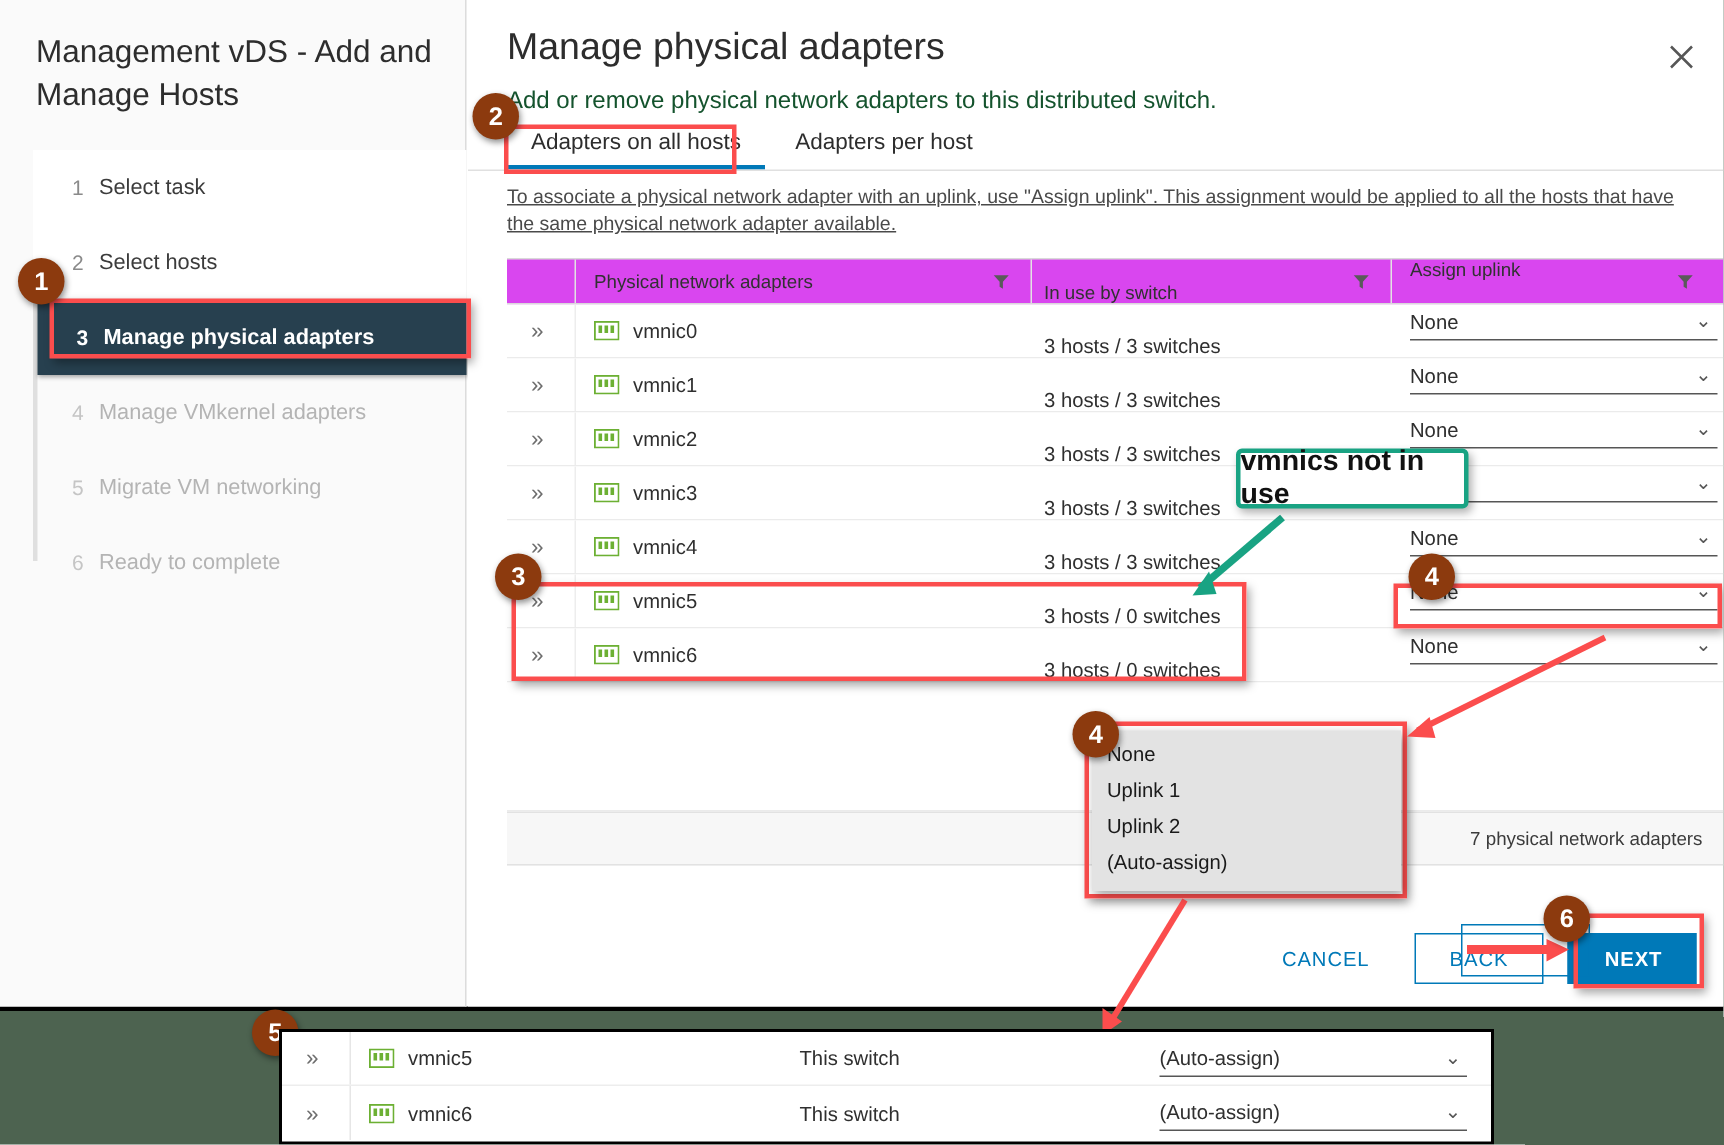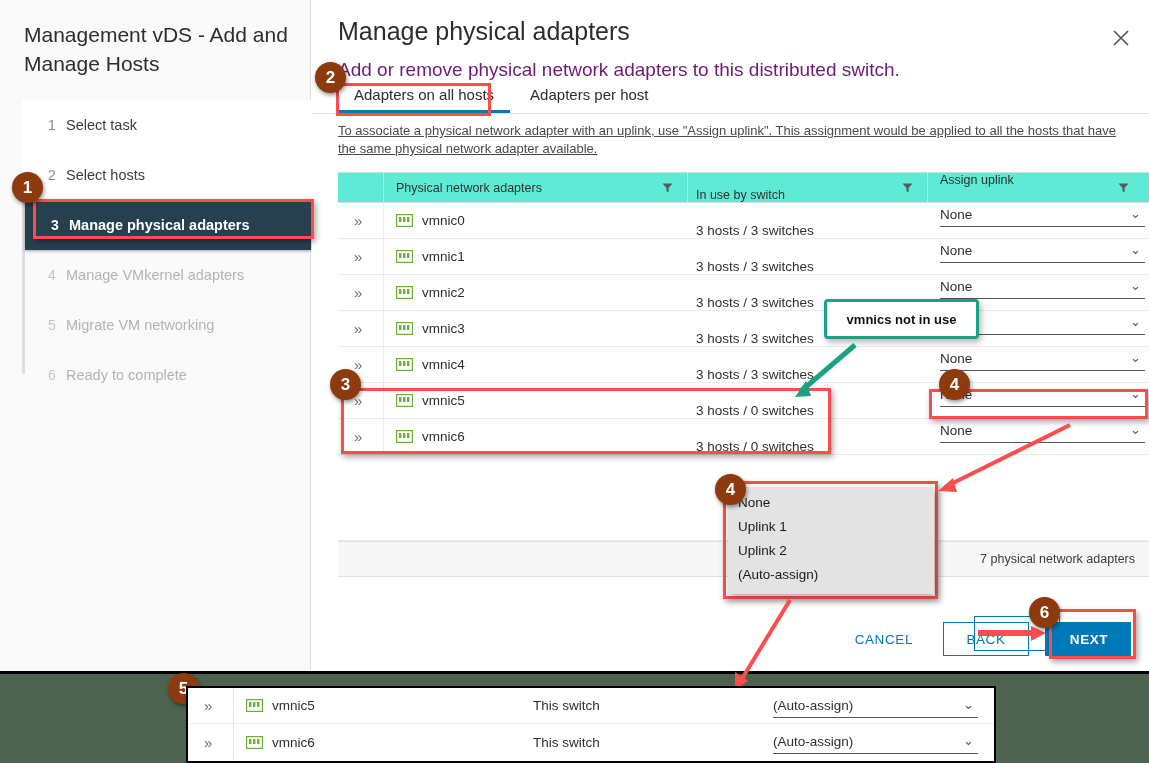--- a/index.html
+++ b/index.html
@@ -57,21 +57,21 @@
   #content { position: absolute; left: 312px; top: 0; right: 0; height: 674px; background:#fff; }
   #hdr-title {
     position: absolute; left: 26px; top: 17px;
     font-size: 25px; color: #2d2d2d; font-weight: 400;
   }
   #close-btn {
     position: absolute; right: 14px; top: 24px; width: 28px; height: 28px;
     cursor: pointer; color: #565656;
   }
   #hdr-sub {
-    position: absolute; left: 26px; top: 59px; font-size: 19px; color: #701a75;
+    position: absolute; left: 26px; top: 59px; font-size: 16px; color: #14532d;
   }
   #tabs {
     position: absolute; left: 26px; top: 83px; right: 0; height: 30px;
     display: flex; gap: 4px;
   }
   .tab {
     padding: 3px 16px 8px 16px; font-size: 15px; color: #2d2d2d;
     cursor: pointer; border-bottom: 3px solid transparent;
   }
   .tab.sel { border-bottom-color: #0079b8; }
@@ -84,21 +84,21 @@
   }
 
   
   #table {
     position: absolute; left: 26px; top: 172px; width: 808px + 0px; right: 0px;
   }
   #table { right: 0px; }
   .thead {
     display: flex; height: 31px; align-items: center;
     border-top: 1px solid #d9d9d9; border-bottom: 1px solid #d9d9d9;
-    background: #5eead4; font-size: 12.5px; color: #313131;
+    background: #d946ef; font-size: 12.5px; color: #313131;
   }
   .c-exp { width: 45px; flex: none; }
   .c-name { width: 304px; flex: none; position: relative; border-left: 1px solid #e2e2e2; padding-left: 12px; height: 100%; display:flex; align-items:center;}
   .c-use  { width: 240px; flex: none; position: relative; border-left: 1px solid #e2e2e2; padding-left: 8px; height: 100%; display:flex; align-items:flex-end;}
   .c-up   { flex: 1 1 auto;   position: relative; border-left: 1px solid #e2e2e2; padding-left: 12px; height: 100%; display:flex; }
   .funnel { position: absolute; right: 14px; top: 50%; transform: translateY(-50%); cursor: pointer; }
 
   .trow {
     display: flex; height: 36px; align-items: center;
     border-bottom: 1px solid #ebebeb; font-size: 13.5px; color: #2f2f2f;
@@ -145,21 +145,21 @@
   }
   .hl.sh { box-shadow: 2px 3px 6px rgba(0,0,0,.35); }
   .badge {
     position: absolute; width: 31px; height: 31px; border-radius: 50%;
     background: #8c3a0e; color: #fff; font-size: 17px; font-weight: bold;
     display: flex; align-items: center; justify-content: center;
     box-shadow: 1px 2px 4px rgba(0,0,0,.45);
   }
   .callout {
     position: absolute; background: #fff; border: 3px solid #19a383;
-    border-radius: 4px; font-size: 13px; font-weight: bold; color: #111;
+    border-radius: 4px; font-size: 19px; font-weight: bold; color: #111;
     display:flex; align-items:center; justify-content:center;
     box-shadow: 2px 3px 6px rgba(0,0,0,.3);
   }
   #dropdown-pop {
     position: absolute; left: 728px; top: 487px; width: 206px; height: 107px;
     background: #e3e3e3; box-shadow: 2px 3px 7px rgba(0,0,0,.35);
     padding: 4px 0 0 10px;
   }
   #dropdown-pop .opt { font-size: 13.5px; color: #1a1a1a; height: 24px; line-height: 24px; cursor: pointer;}
 

